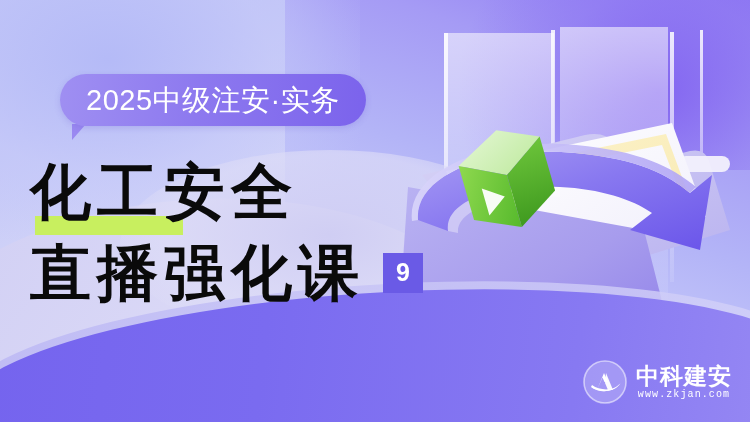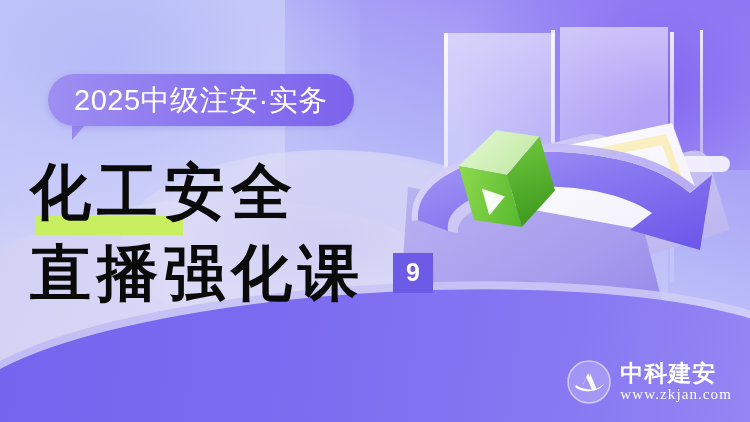--- a/index.html
+++ b/index.html
@@ -109,21 +109,21 @@
     left: 400px;
     top: 25px;
     width: 350px;
     height: 330px;
   }
   .illus svg { display: block; }
 
   
   .badge-pill {
     position: absolute;
-    left: 48px;
+    left: 60px;
     top: 74px;
     height: 52px;
     padding: 0 26px;
     display: flex;
     align-items: center;
     border-radius: 26px;
     background: linear-gradient(95deg, #9f8ff2 0%, #8d79ef 45%, #7b63ec 100%);
     box-shadow: 0 2px 6px rgba(90,70,200,0.18);
   }
   .badge-pill-text {
@@ -169,21 +169,21 @@
     letter-spacing: 6px;
     line-height: 1.32;
     white-space: nowrap;
     font-family: "DejaVu Sans", "Liberation Sans", sans-serif;
   }
   .title-line-2-wrap {
     position: relative;
     z-index: 2;
     display: flex;
     align-items: center;
-    gap: 28px;
+    gap: 18px;
   }
   .num-badge {
     width: 40px;
     height: 40px;
     background: #6a5ae6;
     color: #ffffff;
     display: flex;
     align-items: center;
     justify-content: center;
     font-size: 25px;
@@ -199,35 +199,35 @@
     bottom: 18px;
     display: flex;
     align-items: center;
     gap: 9px;
   }
   .logo-mark {
     width: 44px;
     height: 44px;
     flex: 0 0 auto;
   }
-  .logo-text { display: flex; flex-direction: column; gap: 2px; }
+  .logo-text { display: flex; flex-direction: column; gap: 2px; align-items: center; }
   .logo-name {
     color: #ffffff;
     font-size: 23px;
     font-weight: 700;
     letter-spacing: 1px;
     line-height: 1;
     font-family: "DejaVu Sans", "Liberation Sans", sans-serif;
   }
   .logo-url {
     color: #ffffff;
-    font-size: 15px;
+    font-size: 10px;
     letter-spacing: 1.1px;
     line-height: 1;
-    font-family: Liberation Serif, serif;
+    font-family: Liberation Mono, monospace;
   }
 </style>
 </head>
 <body>
 
 <div class="banner">
 
   <div class="bg-right-wash"></div>
   <div class="bg-topleft-fade"></div>
   <div class="bg-topright-glow"></div>

